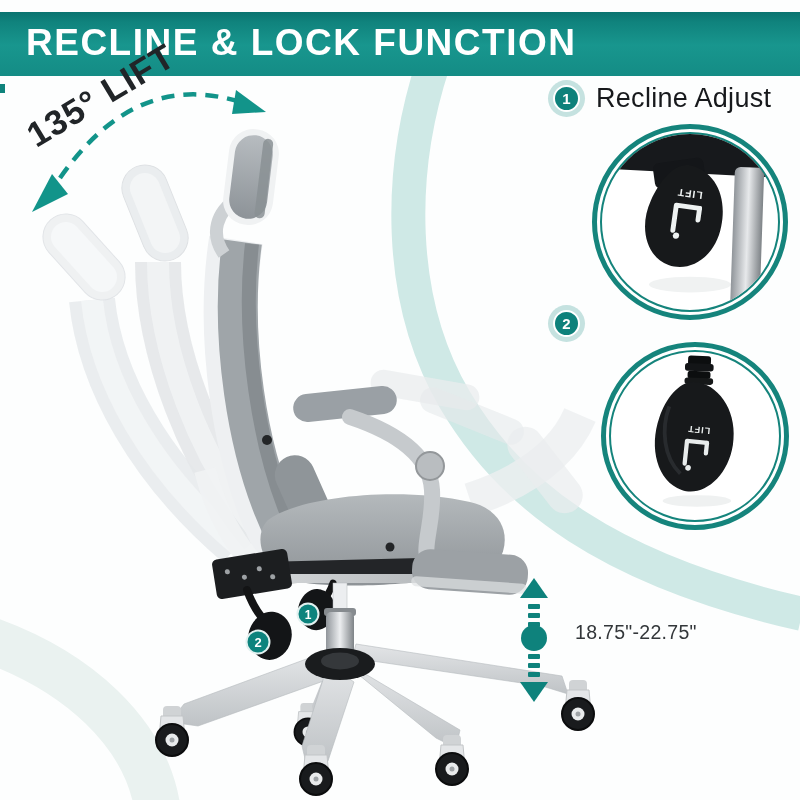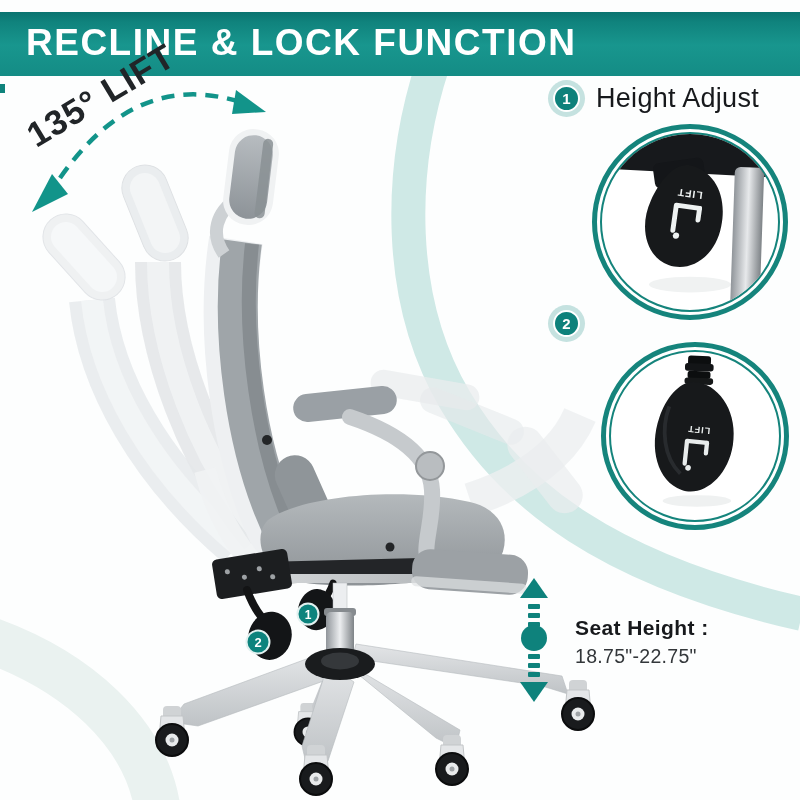--- a/index.html
+++ b/index.html
@@ -209,21 +209,21 @@
     <div class="banner-title">RECLINE &amp; LOCK FUNCTION</div>
   </div>
   <div class="deco-sq"></div>
 
   <div class="lift-label">135° LIFT</div>
 
   <div class="feature f1">
     <div class="badge">
       <div class="badge-core">1</div>
     </div>
-    <div class="feature-label">Height Adjust</div>
+    <div class="feature-label">Recline Adjust</div>
   </div>
   <div class="callout c1">
     <div class="callout-inner">
       <svg viewBox="-90 -90 180 180">
         <defs>
           <linearGradient id="gCylB" x1="0" y1="0" x2="1" y2="0">
             <stop offset="0" stop-color="#90959a"></stop>
               <stop offset=".5" stop-color="#e7e9eb"></stop>
               <stop offset="1" stop-color="#7e8387"></stop>
           </linearGradient>
@@ -284,18 +284,17 @@
         <rect x="8" y="35" width="12" height="5" rx="1"></rect>
         <rect x="8" y="44" width="12" height="5" rx="1"></rect>
         <circle cx="14" cy="60" r="13"></circle>
         <rect x="8" y="76" width="12" height="5" rx="1"></rect>
         <rect x="8" y="85" width="12" height="5" rx="1"></rect>
         <rect x="8" y="94" width="12" height="5" rx="1"></rect>
         <polygon points="14,124 0,104 28,104"></polygon>
       </g>
     </svg>
     <div class="seat-texts">
-      <div class="seat-label">Seat Height :</div>
       <div class="seat-range">18.75"-22.75"</div>
     </div>
   </div>
 
 </div>
 
 </body></html>

